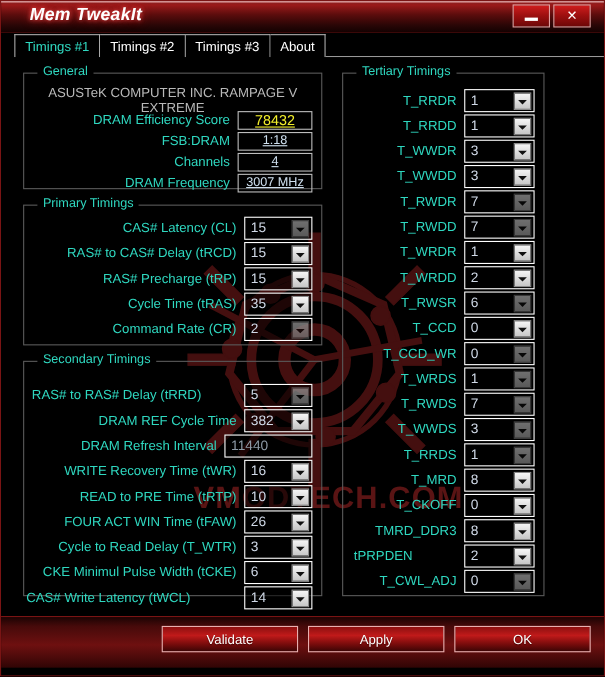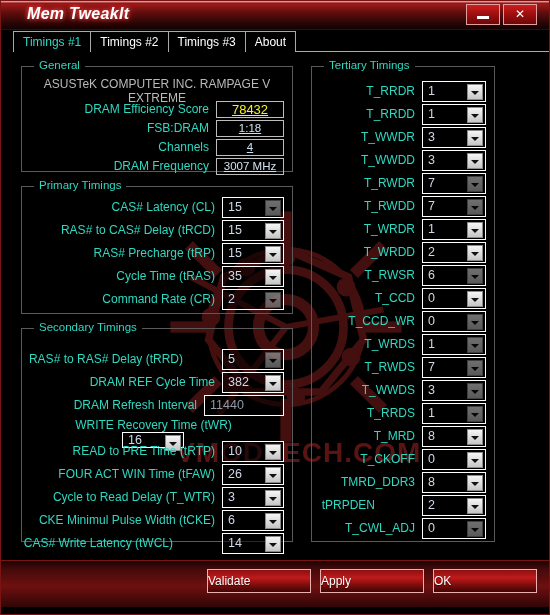--- a/index.html
+++ b/index.html
@@ -168,24 +168,24 @@
 
   
   #footer {
     position: relative;
     height: 47px;
     background: linear-gradient(180deg,#1b0303 0%,#460a0a 18%,#6e1010 55%,#300505 100%);
     border-top: 1px solid #7a1414;
   }
   .btnrow { position:absolute; right: 12px; top: 8px; display:flex; gap: 9px; }
   .btn {
-    width: 104px; height: 24px;
+    width: 124px; height: 24px;
     background: linear-gradient(180deg,#8d1010 0%,#c01a1a 35%,#7a0c0c 70%,#3d0505 100%);
     border: 1px solid #e8b0b0;
-    color: #ffffff; font-size: 12px; line-height: 22px; 
+    color: #ffffff; font-size: 12px; line-height: 22px; text-align: center;
     cursor: pointer;
     text-shadow: 0 1px 1px #400;
   }
 </style>
 </head>
 <body>
 
 <div id="window">
 
   <div id="titlebar">
@@ -321,21 +321,21 @@
           <span class="drop"></span>
         </div>
       </div>
       <div class="row" style="top:66px;">
         <div class="rlabel">DRAM Refresh Interval</div>
         <div class="field noarrow">
           <span class="val">11440</span>
 
         </div>
       </div>
-      <div class="row" style="top:89px;flex-direction:column;">
+      <div class="row" style="top:89px;">
         <div class="rlabel">WRITE Recovery Time (tWR)</div>
         <div class="field">
           <span class="val">16</span>
           <span class="drop"></span>
         </div>
       </div>
       <div class="row" style="top:112px;">
         <div class="rlabel">READ to PRE Time (tRTP)</div>
         <div class="field">
           <span class="val">10</span>

